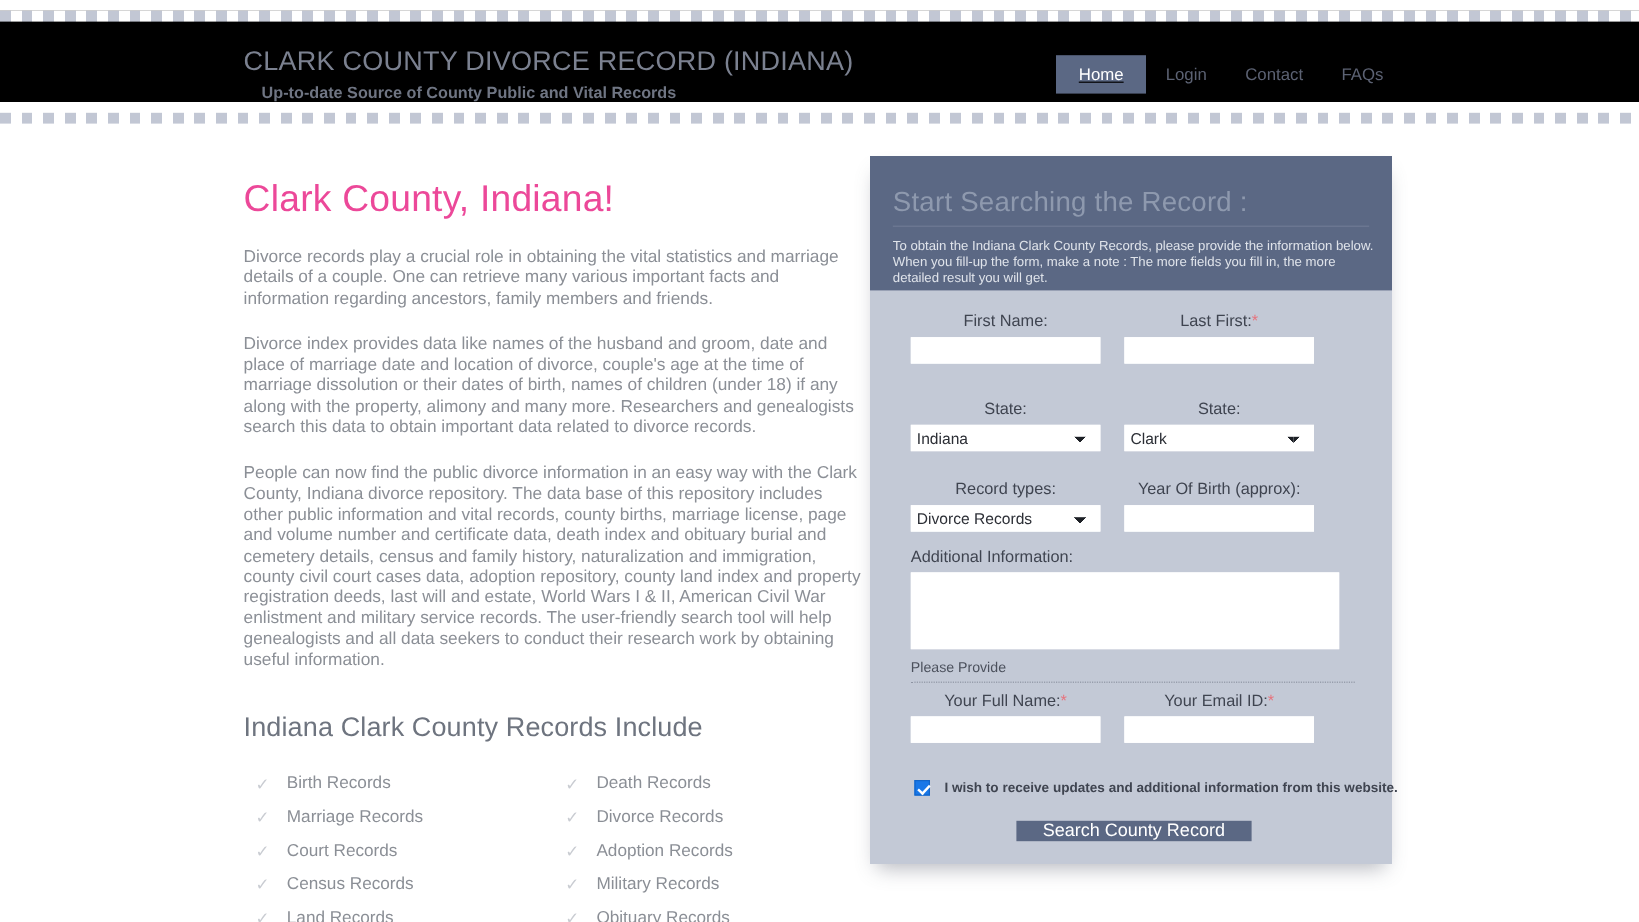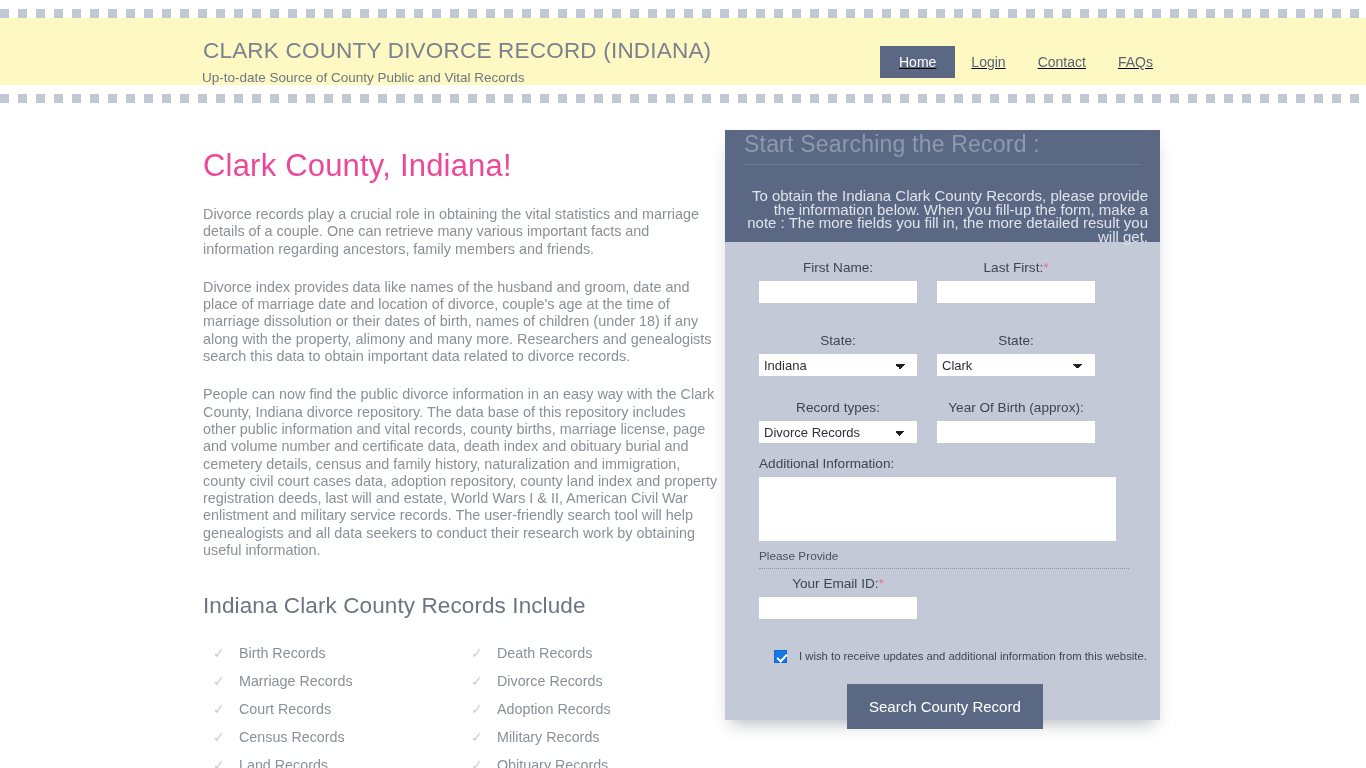--- a/index.html
+++ b/index.html
@@ -9,21 +9,21 @@
     background: #ffffff;
     font-family: "Liberation Sans", sans-serif;
     overflow: hidden;
   }
 
   
   .header-band {
     position: absolute;
     left: 0; top: 9px;
     width: 1366px; height: 76px;
-    background: #fef9c3;
+    background: #000000;
   }
   .dash-rule {
     position: absolute;
     left: 0;
     width: 1366px;
     height: 9px;
     background-image:
       repeating-linear-gradient(to right,
         #c2c7d4 0px, #c2c7d4 9px,
         #ffffff 9px, #ffffff 18px);
@@ -35,24 +35,25 @@
     position: absolute;
     left: 203px; top: 29px;
     font-size: 22.5px;
     letter-spacing: 0.2px;
     color: #7b8190;
     font-weight: 400;
     white-space: nowrap;
   }
   .site-tagline {
     position: absolute;
-    left: 202px; top: 61px;
+    left: 218px; top: 61px;
     font-size: 13.5px;
     color: #6f7583;
     white-space: nowrap;
+    font-weight: bold;
   }
 
   
   .nav {
     position: absolute;
     left: 880px; top: 37px;
     display: flex;
     align-items: center;
     gap: 0px;
     text-decoration: underline;
@@ -122,42 +123,41 @@
   
   .form-panel {
     position: absolute;
     left: 725px; top: 130px;
     width: 435px; height: 590px;
     background: #c3c9d6;
     box-shadow: 0 9px 16px -6px rgba(90,96,110,0.45);
   }
   .form-panel-head {
     background: #5b6884;
-    padding: 1px 10px 15px 10px;
+    padding: 25px 10px 15px 10px;
     height: 112px;
   }
   .panel-title {
     margin: 0 0 0 9px;
     font-size: 23px;
     font-weight: 400;
     color: #8e99ae;
     letter-spacing: 0.2px;
   }
   .panel-rule {
     margin: 6px 9px 0 9px;
     border: 0;
     border-top: 1px solid #6f7b95;
   }
   .panel-sub {
-    margin: 24px 0 0 9px;
-    font-size: 15px;
+    margin: 10px 0 0 9px;
+    font-size: 11px;
     line-height: 13.5px;
     color: #dfe3ea;
     width: 404px;
-    text-align: right;
   }
 
   .form-body {
     padding: 18px 21px 0 34px;
     position: relative;
   }
   .field-row {
     display: flex;
     gap: 20px;
   }
@@ -232,23 +232,24 @@
     font-size: 11.8px;
     color: #4b505c;
     margin: 8px 0 0 0;
     padding-bottom: 5px;
     width: 370px;
     border-bottom: 1px dotted #8d93a2;
   }
 
   .consent-row {
     display: flex;
-    align-items: flex-start;
+    align-items: flex-end;
     margin-top: 31px;
-    margin-left: 15px;
+    margin-left: 3px;
+    font-weight: bold;
   }
   .cb {
     width: 13px; height: 13px;
     background: #1877e8;
     border: 1px solid #1265c9;
     position: relative;
     flex: 0 0 auto;
     cursor: pointer;
   }
   .cb::after {
@@ -267,21 +268,21 @@
     white-space: nowrap;
   }
 
   .submit-wrap { margin-top: 21px; margin-left: 88px; }
   .submit-btn {
     background: #5b6884;
     color: #ffffff;
     border: 0;
     font-family: "Liberation Sans", sans-serif;
     font-size: 15px;
-    padding: 14px 22px;
+    padding: 0 22px;
     cursor: pointer;
   }
 </style>
 </head>
 <body>
 
 <div class="header-band">
   <div class="dash-rule dash-top"></div>
   <div class="dash-rule dash-bottom"></div>
 
@@ -415,20 +416,24 @@
       <label class="ta-label">Additional Information:</label>
       <textarea class="area-input" placeholder="" style=""></textarea>
     </div>
 
     <div class="please-provide">Please Provide</div>
 
     <div style="height:7px"></div>
 
     <div class="field-row">
       <div class="field">
+        <label class="field-label"><span>Your Full Name:</span><span class="req">*</span></label>
+        <input class="text-input" type="text" value="" style="">
+      </div>
+      <div class="field">
         <label class="field-label"><span>Your Email ID:</span><span class="req">*</span></label>
         <input class="text-input" type="text" value="" style="">
       </div>
     </div>
 
     <div class="consent-row">
       <div class="cb"></div>
       <div class="consent-text">I wish to receive updates and additional information from this website.</div>
     </div>
 

